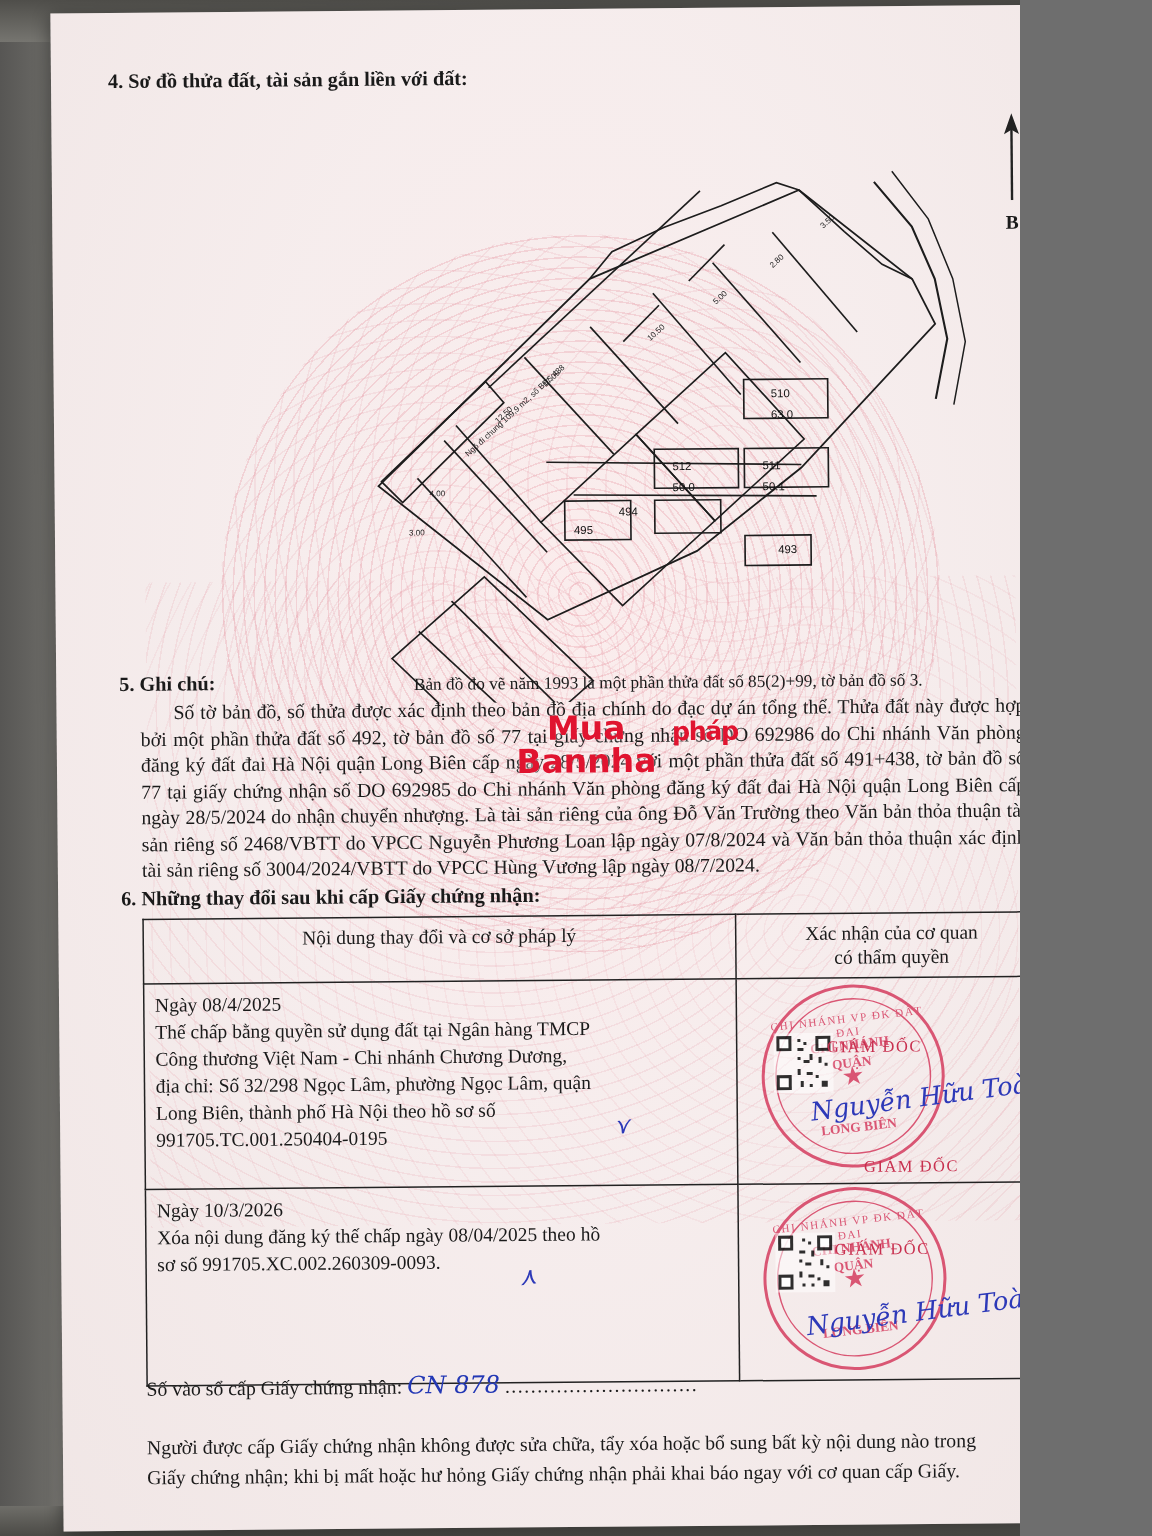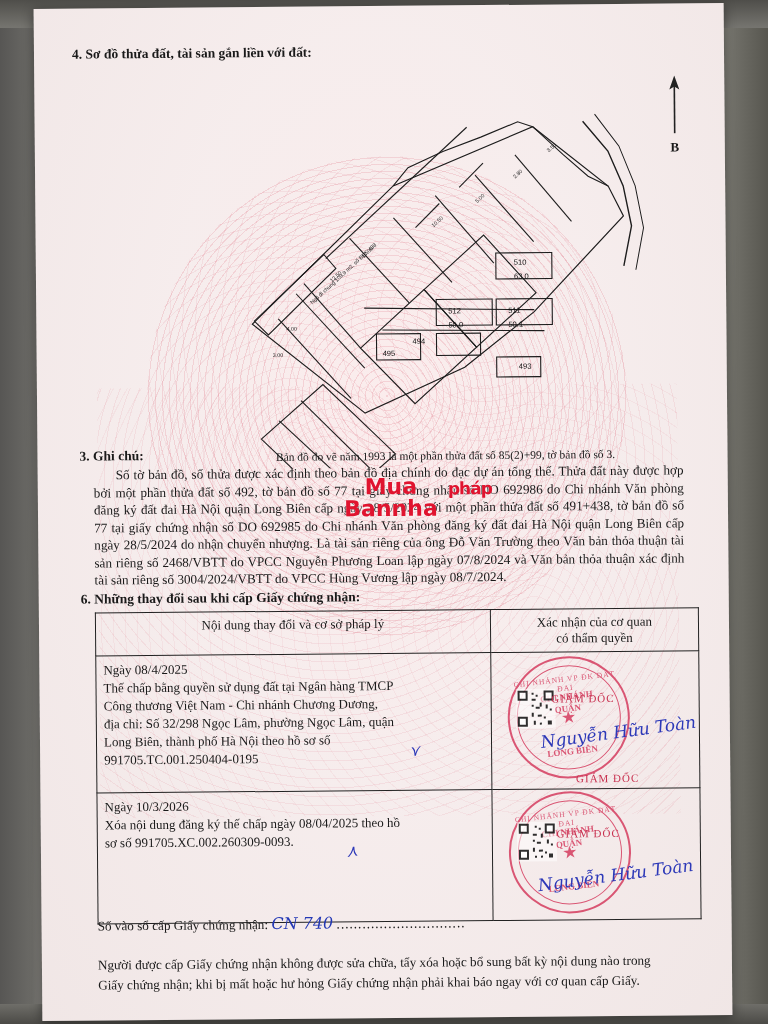--- a/index.html
+++ b/index.html
@@ -8,21 +8,21 @@
     background: #6e6e6e;
   }
   body {
     width: 768px;
     height: 1024px;
     overflow: hidden;
     font-family: "Liberation Serif", serif;
   }
   .screen {
     position: relative;
-    width: 768px;
+    width: 680px;
     height: 1024px;
     background: #d946ef;
     overflow: hidden;
   }
   
   .desk-left {
     position: absolute;
     left: 0; top: 0;
     width: 46px; height: 1024px;
     background: linear-gradient(90deg, #575654 0%, #6b6a66 70%, #8e8c87 100%);
@@ -376,21 +376,21 @@
             <text x="444" y="260">50.1</text>
             <text x="318" y="288">495</text>
             <text x="348" y="276">494</text>
             <text x="454" y="302">493</text>
           </g>
         </svg>
 
         <div class="map-caption">Bản đồ đo vẽ năm 1993 là một phần thửa đất số 85(2)+99, tờ bản đồ số 3.</div>
       </div>
 
-      <div class="sec-title" style="left:42px; top:440px;">3. Ghi chú:</div>
+      <div class="sec-title" style="left:42px; top:440px;">5. Ghi chú:</div>
       <div class="body-text" style="left:56px; top:458px; width:590px; text-indent:22px;">Số tờ bản đồ, số thửa được xác định theo bản đồ địa chính do đạc dự án tổng thể. Thửa đất này được hợp bởi một phần thửa đất số 492, tờ bản đồ số 77 tại giấy chứng nhận số DO 692986 do Chi nhánh Văn phòng đăng ký đất đai Hà Nội quận Long Biên cấp ngày 28/5/2024 với một phần thửa đất số 491+438, tờ bản đồ số 77 tại giấy chứng nhận số DO 692985 do Chi nhánh Văn phòng đăng ký đất đai Hà Nội quận Long Biên cấp ngày 28/5/2024 do nhận chuyển nhượng. Là tài sản riêng của ông Đỗ Văn Trường theo Văn bản thỏa thuận tài sản riêng số 2468/VBTT do VPCC Nguyễn Phương Loan lập ngày 07/8/2024 và Văn bản thỏa thuận xác định tài sản riêng số 3004/2024/VBTT do VPCC Hùng Vương lập ngày 08/7/2024.</div>
 
       <div class="sec-title" style="left:42px; top:583px;">6. Những thay đổi sau khi cấp Giấy chứng nhận:</div>
 
       <table class="changes-table">
         <tbody>
             <tr>
           <th class="th-center cell-left" style="height:auto;">Nội dung thay đổi và cơ sở pháp lý</th>
           <th class="th-center cell-right" style="height:auto;">
             <div>Xác nhận của cơ quan</div>
@@ -489,21 +489,21 @@
             </svg>
             <div class="sign-label" style="left:64px; top:10px;">GIÁM ĐỐC</div>
             <div class="signature" style="left:44px; top:76px;">Nguyễn Hữu Toàn</div>
           </td>
         </tr>
       </tbody>
         </table>
 
       <div class="footer-line" style="left:56px; top:908px;">
         <span>Số vào sổ cấp Giấy chứng nhận:</span>
-        <span class="reg-number">CN 740</span>
+        <span class="reg-number">CN 878</span>
         <span class="dots">..............................</span>
       </div>
 
       <div class="footer-line" style="left:56px; top:948px; width:590px;">Người được cấp Giấy chứng nhận không được sửa chữa, tẩy xóa hoặc bổ sung bất kỳ nội dung nào trong</div>
       <div class="footer-line" style="left:56px; top:968px; width:590px;">Giấy chứng nhận; khi bị mất hoặc hư hỏng Giấy chứng nhận phải khai báo ngay với cơ quan cấp Giấy.</div>
 
       <div class="watermark">
         <div class="w1">Mua</div>
         <div class="w2">Bannha</div>
         <div class="cjk">pháp</div>

